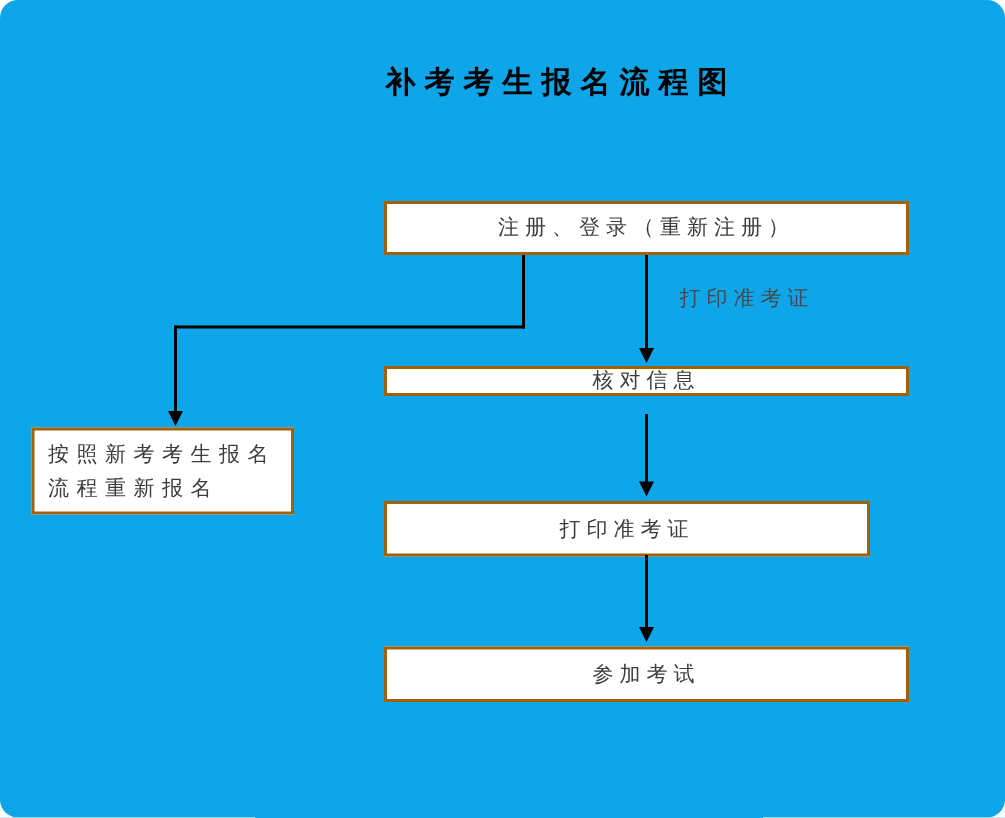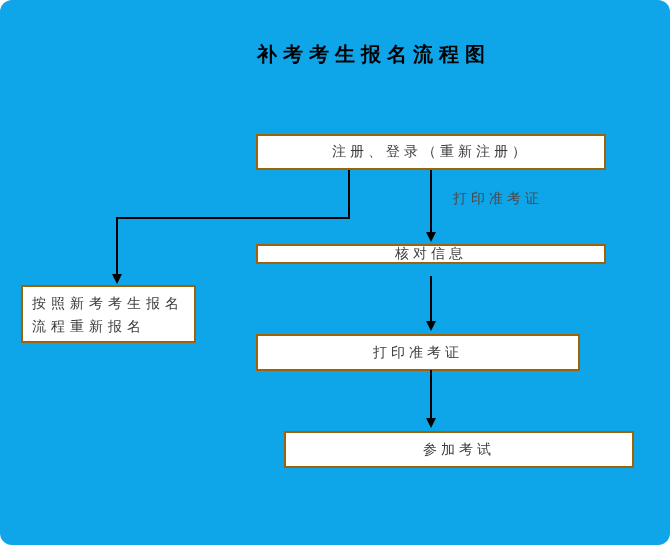--- a/index.html
+++ b/index.html
@@ -35,21 +35,21 @@
     display: flex;
     align-items: center;
     justify-content: center;
     font-size: 14px;
     letter-spacing: 4px;
     color: #3c3c3c;
   }
   .node-register  { left: 256px; top: 134px; width: 350px; height: 36px; }
   .node-verify    { left: 256px; top: 244px; width: 350px; height: 20px; }
   .node-print     { left: 256px; top: 334px; width: 324px; height: 37px; }
-  .node-exam      { left: 256px; top: 431px; width: 350px; height: 37px; margin-left: 28px; }
+  .node-exam      { left: 256px; top: 431px; width: 350px; height: 37px; }
   .node-reregister {
     left: 21px; top: 285px; width: 175px; height: 58px;
     justify-content: flex-start;
     align-items: flex-start;
     text-align: left;
     padding: 5px 4px 5px 9px;
     letter-spacing: 5px;
     line-height: 23px;
   }
   .line {

